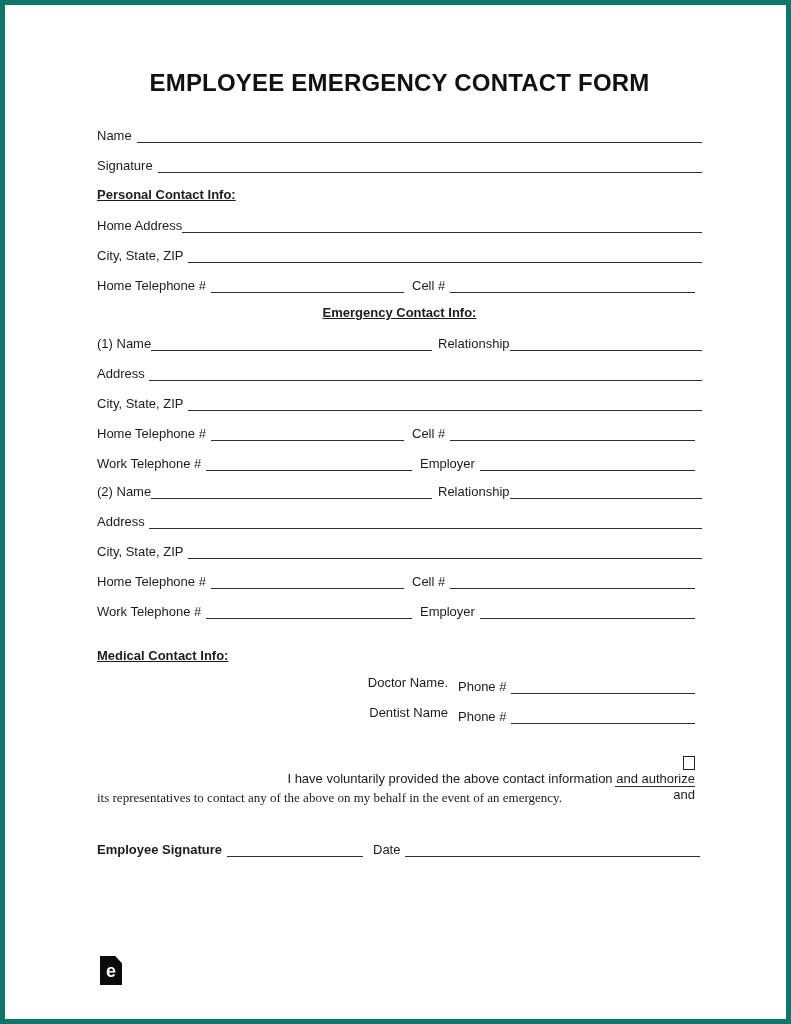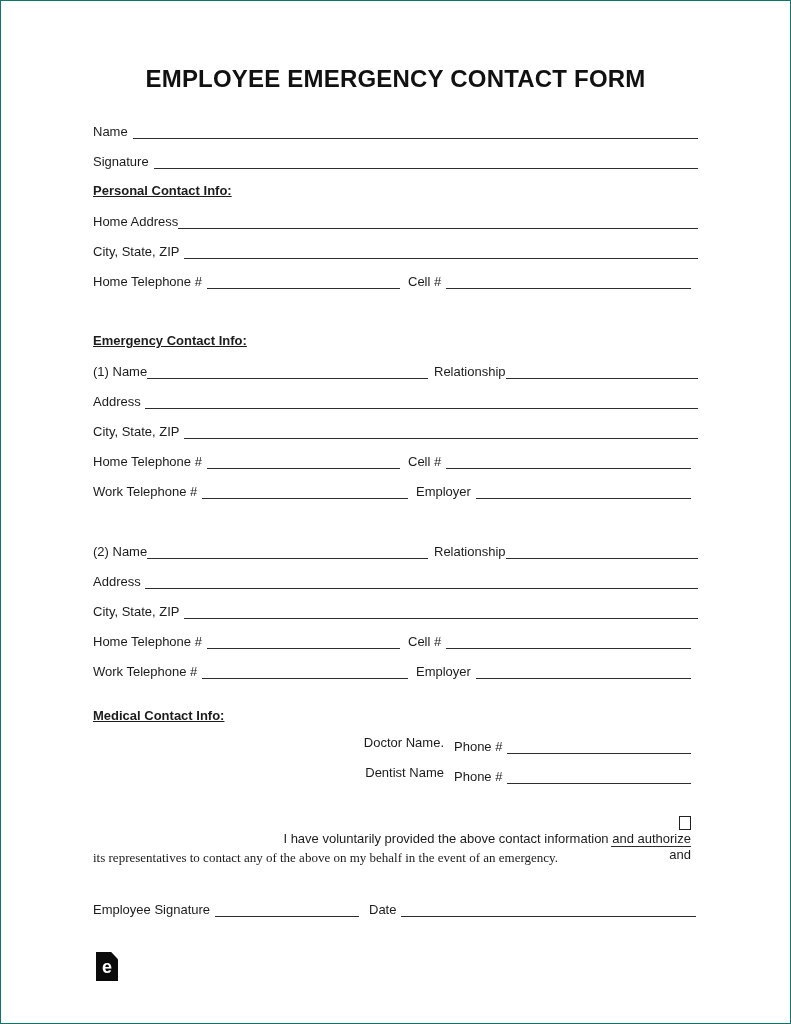--- a/index.html
+++ b/index.html
@@ -2,21 +2,21 @@
 <html><head>
 <meta charset="utf-8">
 <style>
   html, body { margin: 0; padding: 0; background: #ffffff; }
   .page {
     position: relative;
     width: 791px;
     height: 1024px;
     background: #ffffff;
     box-sizing: border-box;
-    border: 1px solid #0f766e;
+    border: 5px solid #0f766e;
     font-family: "Liberation Sans", "DejaVu Sans", sans-serif;
     font-size: 13px;
     color: #1c1c1c;
     overflow: hidden;
   }
   .content {
     position: absolute;
     left: 92px;
     top: 0;
     width: 605px;
@@ -51,29 +51,29 @@
   .w351 { width: 351px; flex-direction: column; } 
   .w266 { width: 266px; } 
   .g4 { margin-left: 4px; }
   .g5 { margin-left: 5px; }
   .g6 { margin-left: 6px; }
   .g8 { margin-left: 8px; }
   .g10 { margin-left: 10px; }
   .pr7 { padding-right: 7px; }
   .pr2 { padding-right: 2px; }
   .heading-row { margin-top: 14px; height: 16px; display: flex; align-items: flex-end; }
-  .mt28 { margin-top: 44px; }
+  .mt28 { margin-top: 12px; justify-content: center; }
   .mt29 { margin-top: 29px; }
   .mt30 { margin-top: 30px; }
   .heading {
     font-weight: bold;
     text-decoration: underline;
     line-height: 16px;
   }
-  .bold { font-weight: normal; }
+  .bold { font-weight: bold; }
   .auth { margin-top: 32px; padding-right: 7px; }
   .auth-line1 { display: flex; align-items: flex-end; height: 17px; flex-direction: column; }
   .checkbox {
     flex: 0 0 auto;
     width: 10px;
     height: 12px;
     border: 1.6px solid #222222;
     margin-bottom: 1px;
     background: #ffffff;
   }

